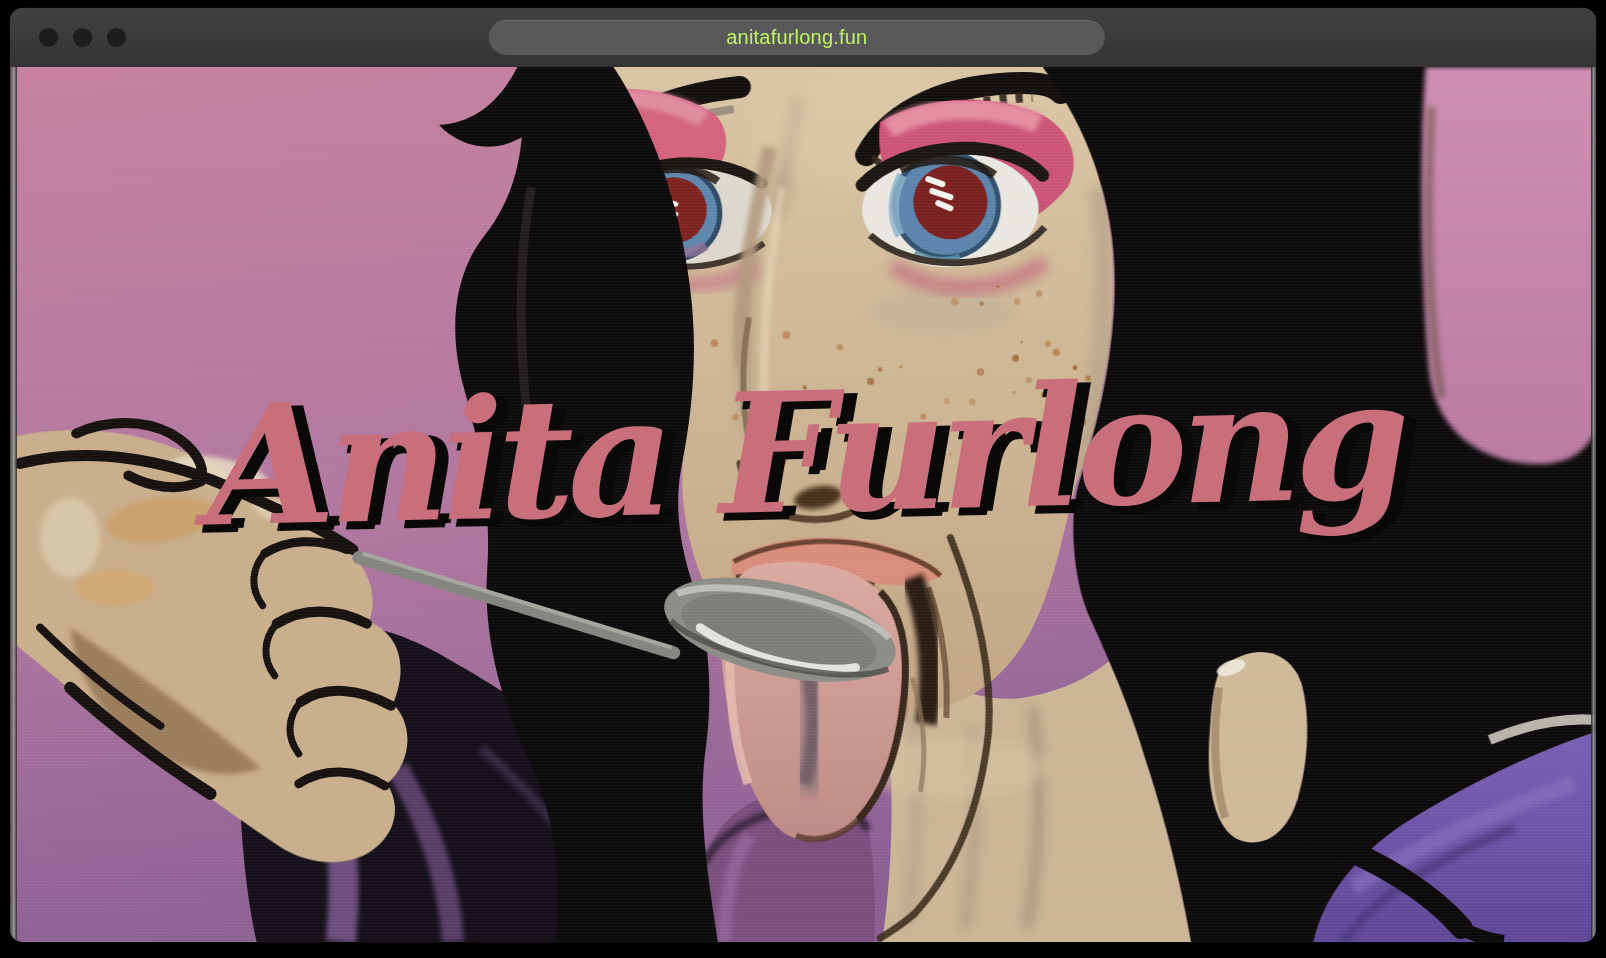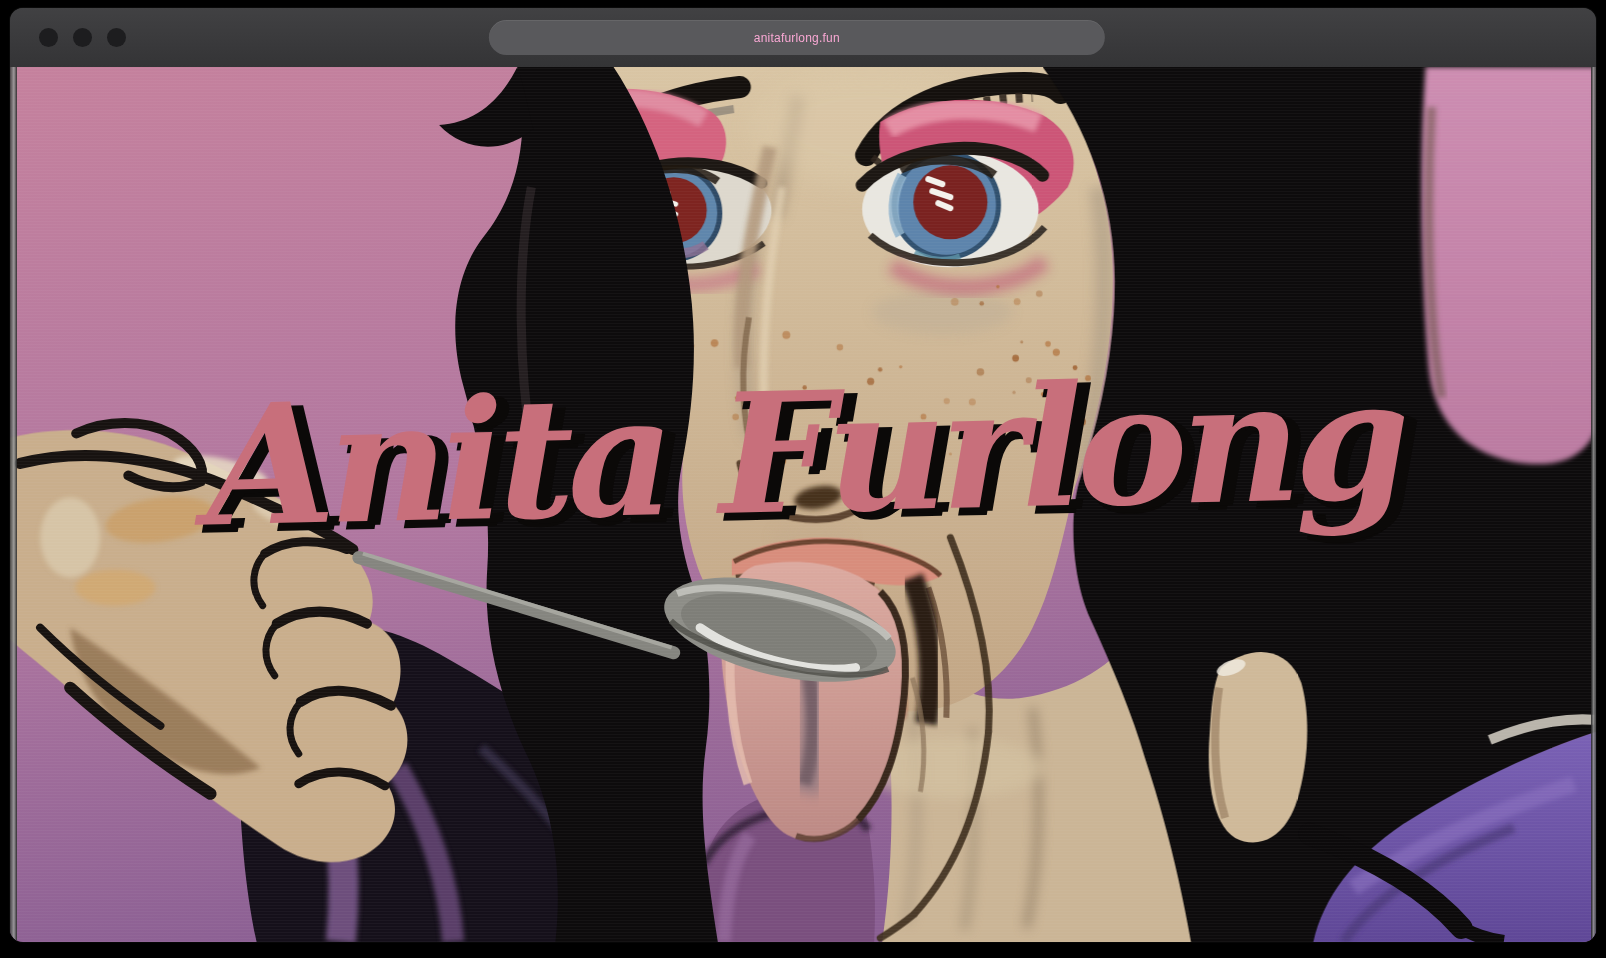--- a/index.html
+++ b/index.html
@@ -10,21 +10,21 @@
     box-shadow:0 10px 40px rgba(0,0,0,.65), 0 0 0 1px #0c0c0c;}
   .titlebar{position:absolute;left:0;top:0;right:0;height:59px;
     background:linear-gradient(#414143,#343436);display:flex;align-items:center;
     border-bottom:1px solid #242426;}
   .dots{display:flex;gap:15px;margin-left:29px;}
   .dot{width:19px;height:19px;border-radius:50%;background:#1d1d1f;}
   .urlbar{position:absolute;left:50%;top:12px;transform:translateX(-51%);
     width:616px;height:35px;border-radius:18px;background:#59595c;
     box-shadow:inset 0 1px 0 rgba(255,255,255,.08);
     display:flex;align-items:center;justify-content:center;}
-  .urlbar span{color:#f9a8d4;font-size:12px;letter-spacing:.2px;}
+  .urlbar span{color:#bef264;font-size:20px;letter-spacing:.2px;}
   .content{position:absolute;left:0;top:59px;right:0;bottom:0;background:#15101a;}
   .content svg{position:absolute;left:0;top:0;width:100%;height:100%;display:block;}
   .bezel-left{position:absolute;left:0;top:0;bottom:0;width:7px;
     background:linear-gradient(90deg,#3f3f3f,#9b9b9b 55%,#2a2a2a);opacity:.92;z-index:4;}
   .bezel-right{position:absolute;right:0;top:0;bottom:0;width:5px;
     background:linear-gradient(270deg,#4a4a4a,#8d8d8d 50%,#1e1e1e);opacity:.9;z-index:4;}
   .canvas-texture{position:absolute;inset:0;z-index:3;pointer-events:none;
     background:repeating-linear-gradient(0deg,rgba(255,255,255,.035) 0 1px,transparent 1px 3px);}
   .hero-title{position:absolute;left:196px;top:288px;z-index:5;white-space:nowrap;
     font-family:"DejaVu Serif",serif;font-style:italic;font-weight:bold;

